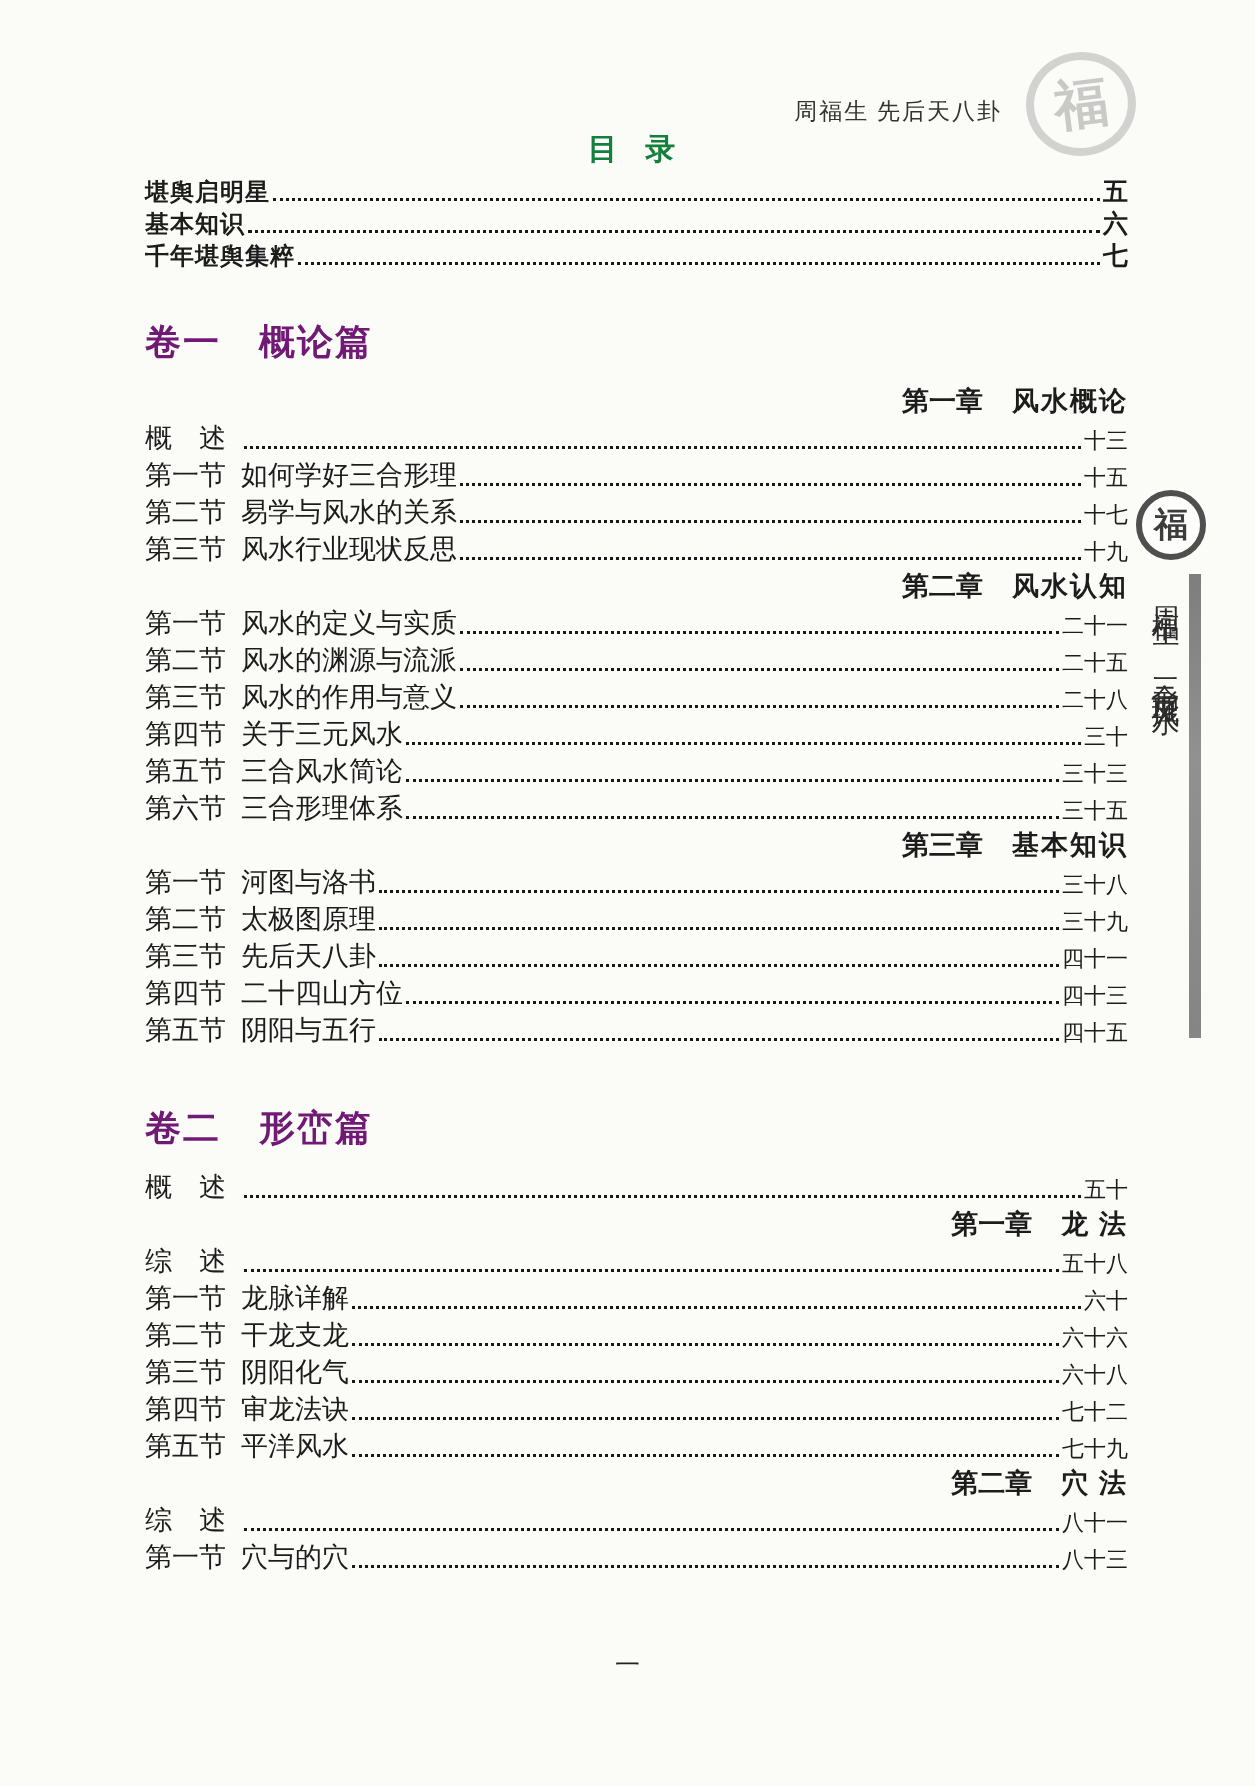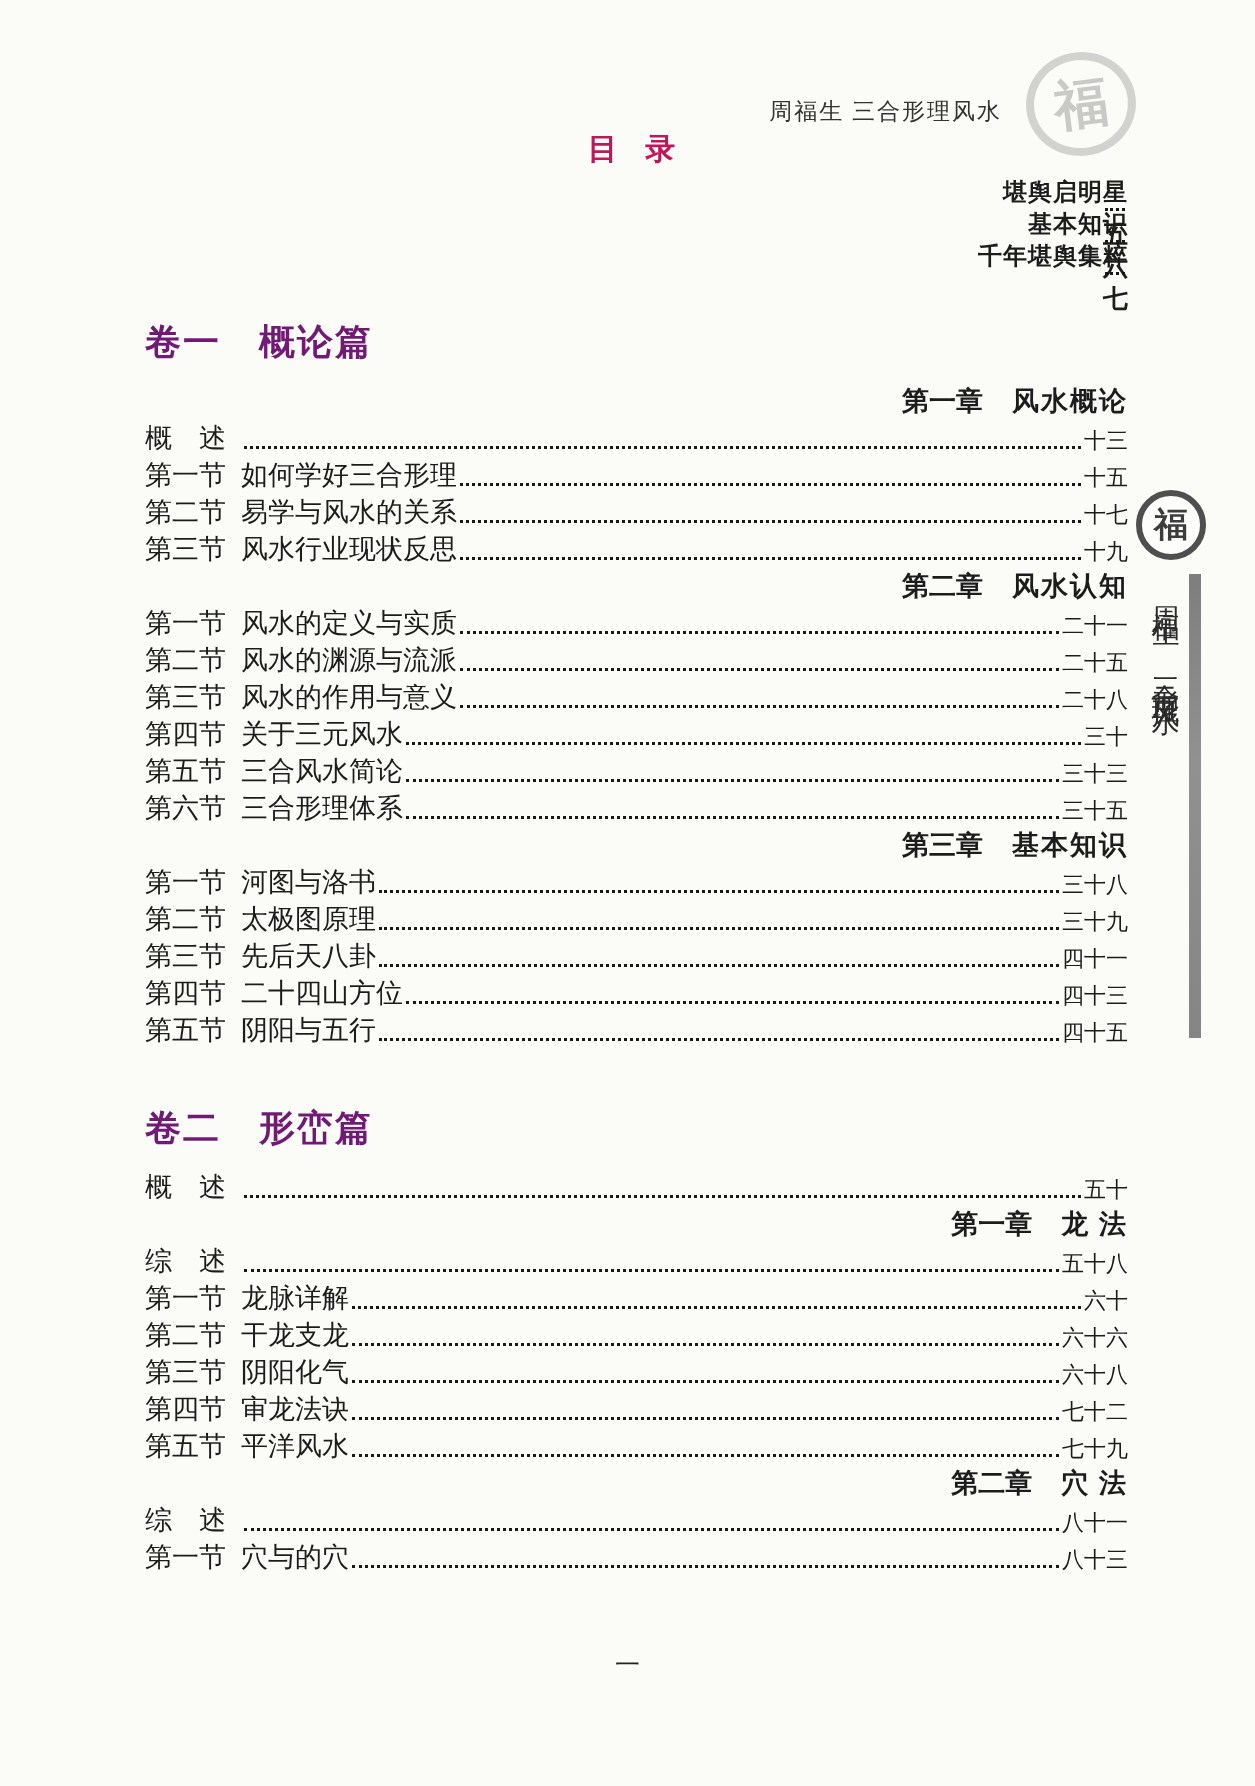--- a/index.html
+++ b/index.html
@@ -31,26 +31,26 @@
   .watermark-seal span {
     font-size:54px; font-weight:bold;
     color:rgba(140,140,140,0.45);
   }
 
   
   .content { position:absolute; left:145px; top:132px; width:983px; }
 
   .toc-title {
     text-align:center; font-size:30px; font-weight:bold;
-    letter-spacing:10px; line-height:34px; color:#be185d;
+    letter-spacing:10px; line-height:34px; color:#15803d;
   }
 
   
   .front-matter { margin-top:10px; }
-  .fm-row { display:flex; align-items:flex-end; height:32px; font-weight:bold;flex-direction:column; }
+  .fm-row { display:flex; align-items:flex-end; height:32px; font-weight:bold; }
   .fm-title { font-size:24px; white-space:nowrap; letter-spacing:1px; }
   .fm-page  { font-size:25px; white-space:nowrap; }
 
   
   .leader {
     flex:1 1 auto;
     border-bottom:3.4px dotted #181818;
     margin:0 3px 7px 3px;
     min-width:20px;
   }
@@ -100,21 +100,21 @@
   .footer-page-num {
     position:absolute; top:1648px; left:0; width:1255px;
     text-align:center; font-size:25px; color:#222;
   }
 </style>
 </head>
 <body>
 
 <div class="page-root">
 
-  <div class="running-header">周福生 三合形理风水</div>
+  <div class="running-header">周福生 先后天八卦</div>
 
   <div class="watermark-seal">
     <span>福</span>
   </div>
 
   <div class="content">
     <div class="toc-title">目 录</div>
     <div class="front-matter" id="front-matter">
         <div class="fm-row">
           <span class="fm-title">堪舆启明星</span>

